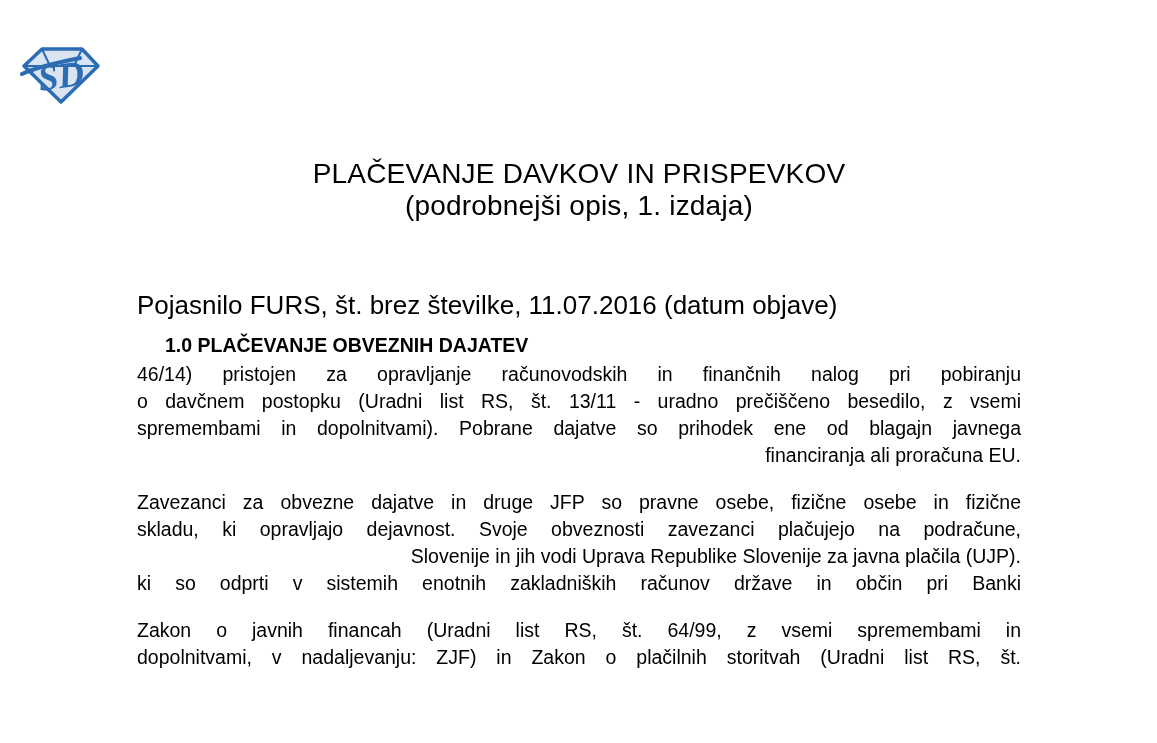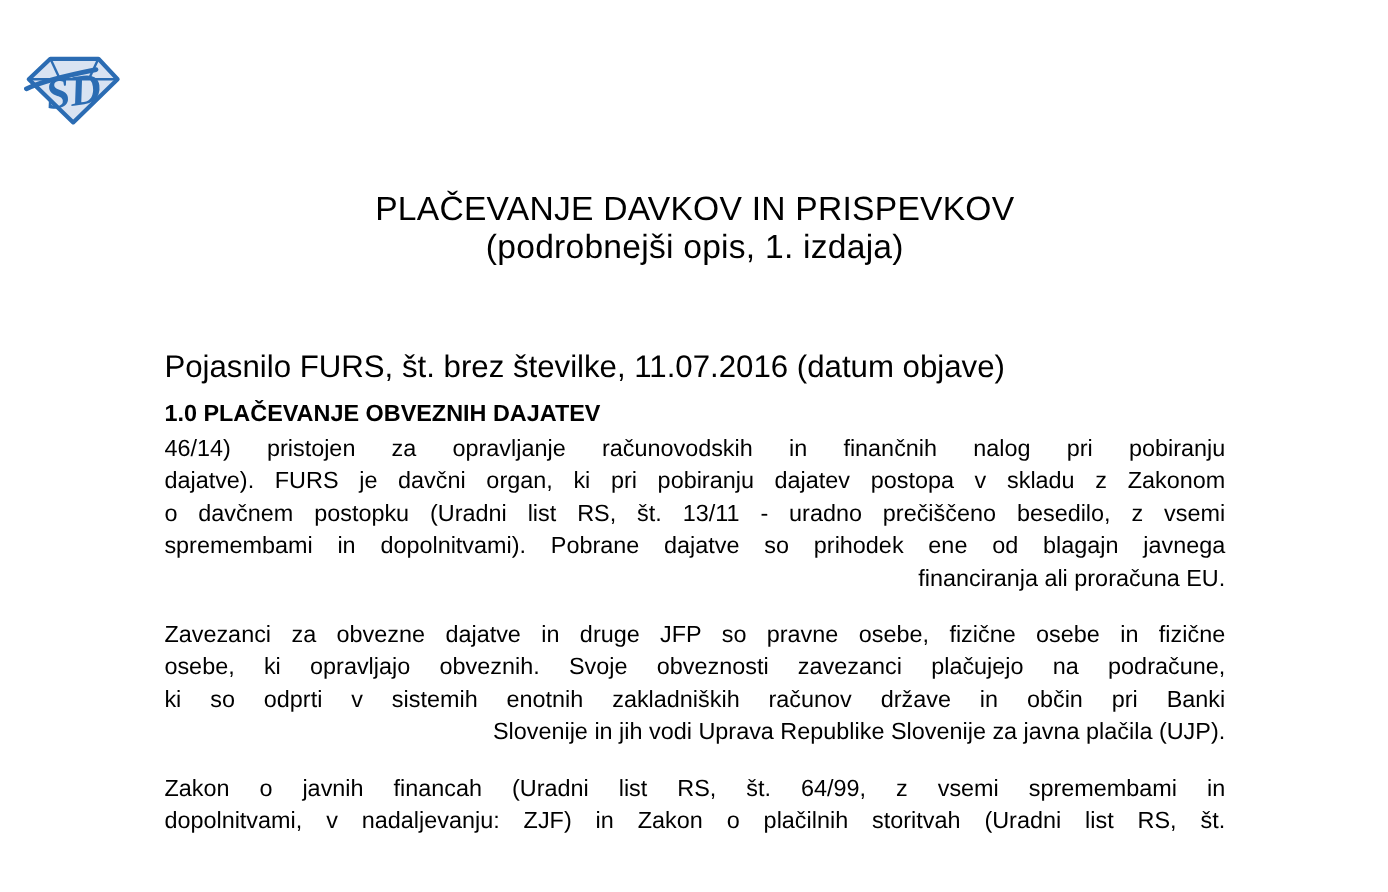--- a/index.html
+++ b/index.html
@@ -45,20 +45,21 @@
     font-weight: 400;
     font-size: 26px;
     line-height: 27px;
     margin-top: 40px;
   }
   .section-heading {
     top: 332px;
     font-weight: 700;
     font-size: 19.5px;
     line-height: 27px;
+    margin-left: 28px;
   }
   .body-text {
     top: 361px;
     font-size: 19.5px;
     line-height: 27px;
   }
   .para {
     margin: 0 0 20px 0;
   }
   .pline {
@@ -90,30 +91,29 @@
     <div>(podrobnejši opis, 1. izdaja)</div>
   </div>
 
   <div class="content-col reference-line">Pojasnilo FURS, št. brez številke, 11.07.2016 (datum objave)</div>
 
   <div class="content-col section-heading">1.0 PLAČEVANJE OBVEZNIH DAJATEV</div>
 
   <div class="content-col body-text">
       <div class="para">
         <div class="pline j">46/14) pristojen za opravljanje računovodskih in finančnih nalog pri pobiranju</div>
-        <div class="pline j">dajatve). FURS je davčni organ, ki pri pobiranju dajatev postopa v skladu z Zakonom</div>
         <div class="pline j">o davčnem postopku (Uradni list RS, št. 13/11 - uradno prečiščeno besedilo, z vsemi</div>
         <div class="pline j">spremembami in dopolnitvami). Pobrane dajatve so prihodek ene od blagajn javnega</div>
         <div class="pline">financiranja ali proračuna EU.</div>
       </div>
       <div class="para">
         <div class="pline j">Zavezanci za obvezne dajatve in druge JFP so pravne osebe, fizične osebe in fizične</div>
-        <div class="pline j">osebe, ki opravljajo obveznih. Svoje obveznosti zavezanci plačujejo na podračune,</div>
+        <div class="pline j">skladu, ki opravljajo dejavnost. Svoje obveznosti zavezanci plačujejo na podračune,</div>
+        <div class="pline">Slovenije in jih vodi Uprava Republike Slovenije za javna plačila (UJP).</div>
         <div class="pline j">ki so odprti v sistemih enotnih zakladniških računov države in občin pri Banki</div>
-        <div class="pline">Slovenije in jih vodi Uprava Republike Slovenije za javna plačila (UJP).</div>
       </div>
       <div class="para">
         <div class="pline j">Zakon o javnih financah (Uradni list RS, št. 64/99, z vsemi spremembami in</div>
         <div class="pline j">dopolnitvami, v nadaljevanju: ZJF) in Zakon o plačilnih storitvah (Uradni list RS, št.</div>
       </div>
     </div>
 
 </div>
 
 </body></html>

